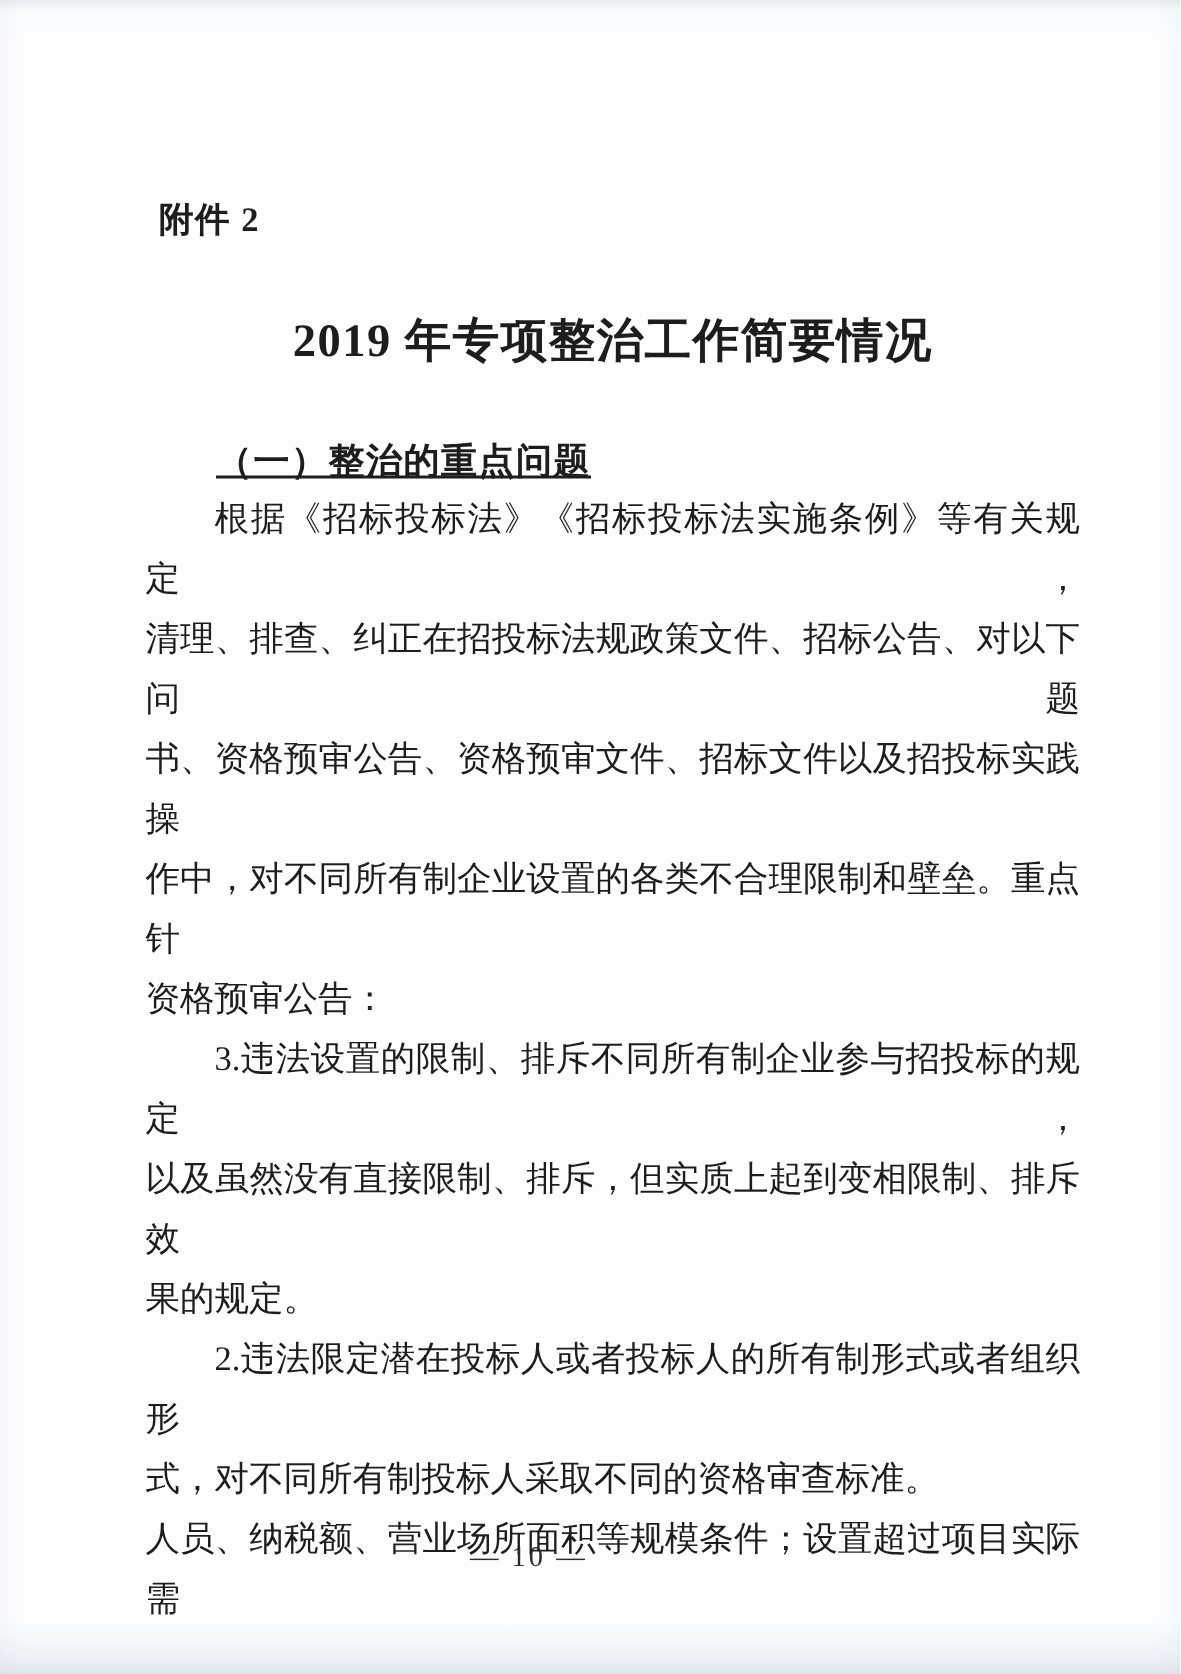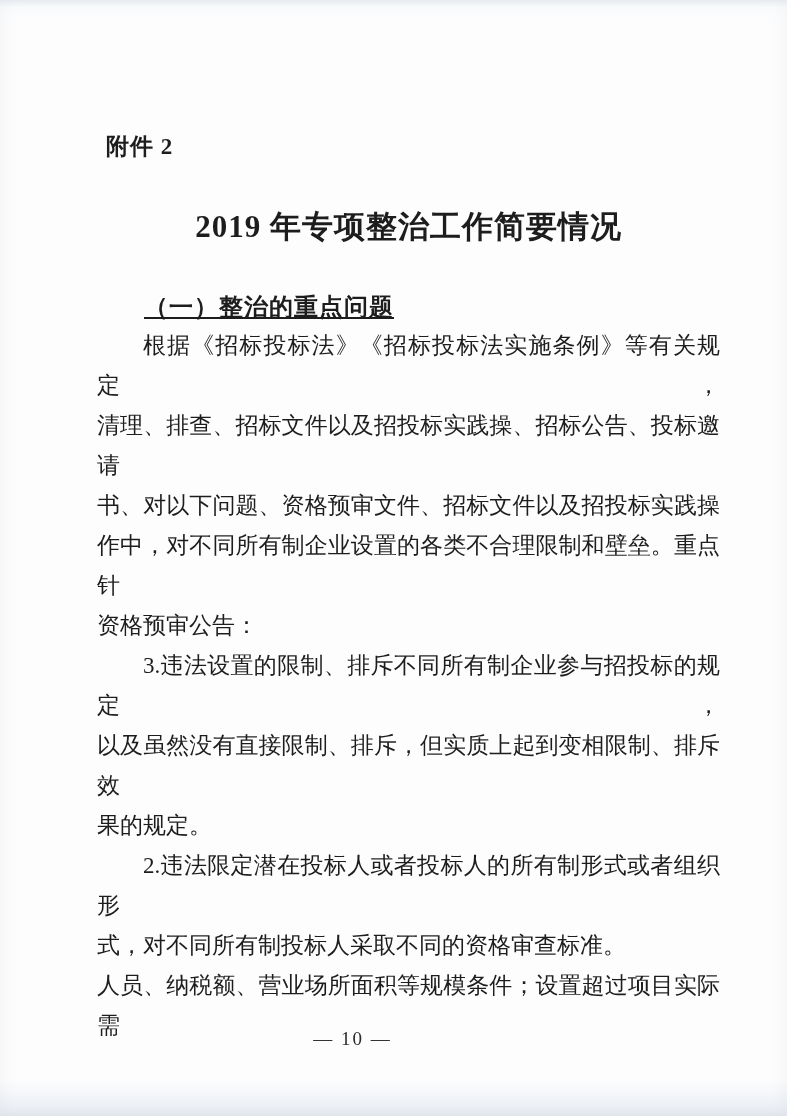--- a/index.html
+++ b/index.html
@@ -86,22 +86,22 @@
 <div class="page">
 
   <div class="attachment">附件 2</div>
 
   <h1 class="title">2019 年专项整治工作简要情况</h1>
 
   <div class="section-heading">（一）整治的重点问题</div>
 
   <div class="body-text">
     <div class="line indent fill">根据《招标投标法》《招标投标法实施条例》等有关规定，</div>
-    <div class="line fill">清理、排查、招标文件以及招投标实践操、招标公告、投标邀请</div>
-    <div class="line fill">书、对以下问题、资格预审文件、招标文件以及招投标实践操</div>
+    <div class="line fill">清理、排查、纠正在招投标法规政策文件、招标公告、对以下问题</div>
+    <div class="line fill">书、资格预审公告、资格预审文件、招标文件以及招投标实践操</div>
     <div class="line fill">作中，对不同所有制企业设置的各类不合理限制和壁垒。重点针</div>
     <div class="line">资格预审公告：</div>
     <div class="line indent fill">3.违法设置的限制、排斥不同所有制企业参与招投标的规定，</div>
     <div class="line fill">以及虽然没有直接限制、排斥，但实质上起到变相限制、排斥效</div>
     <div class="line">果的规定。</div>
     <div class="line indent fill">2.违法限定潜在投标人或者投标人的所有制形式或者组织形</div>
     <div class="line">式，对不同所有制投标人采取不同的资格审查标准。</div>
     <div class="line fill">人员、纳税额、营业场所面积等规模条件；设置超过项目实际需</div>
 
   </div>

